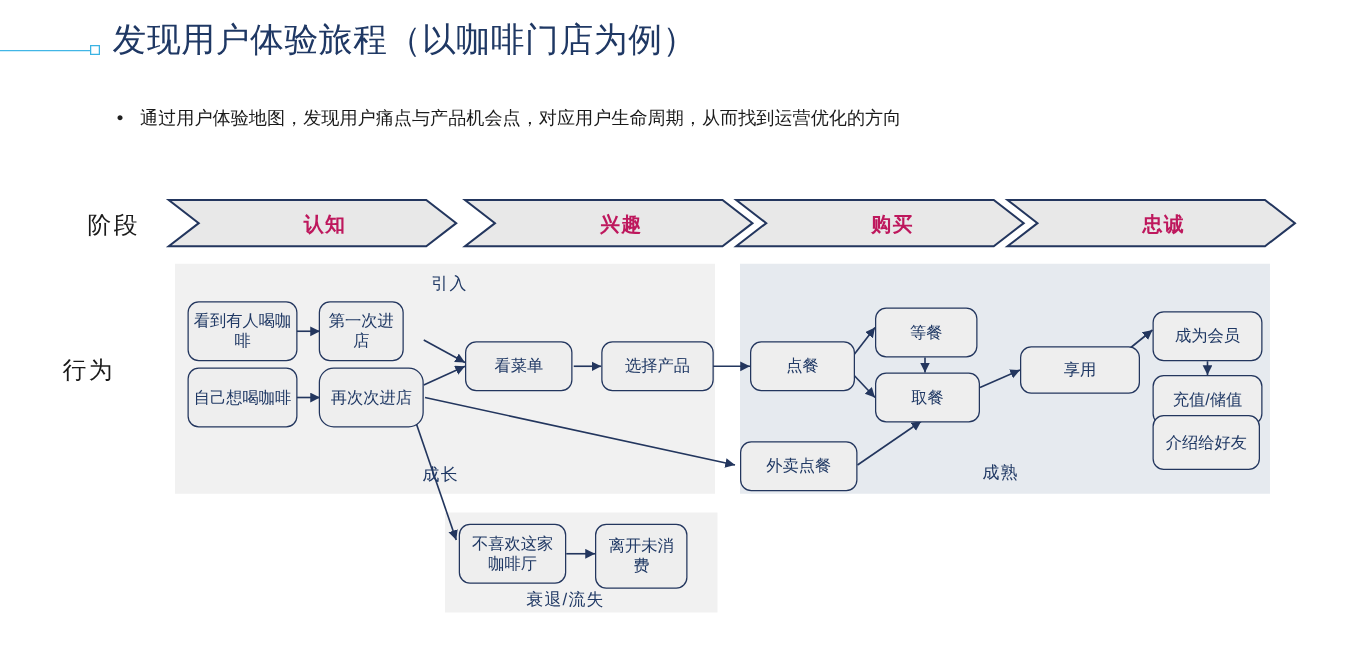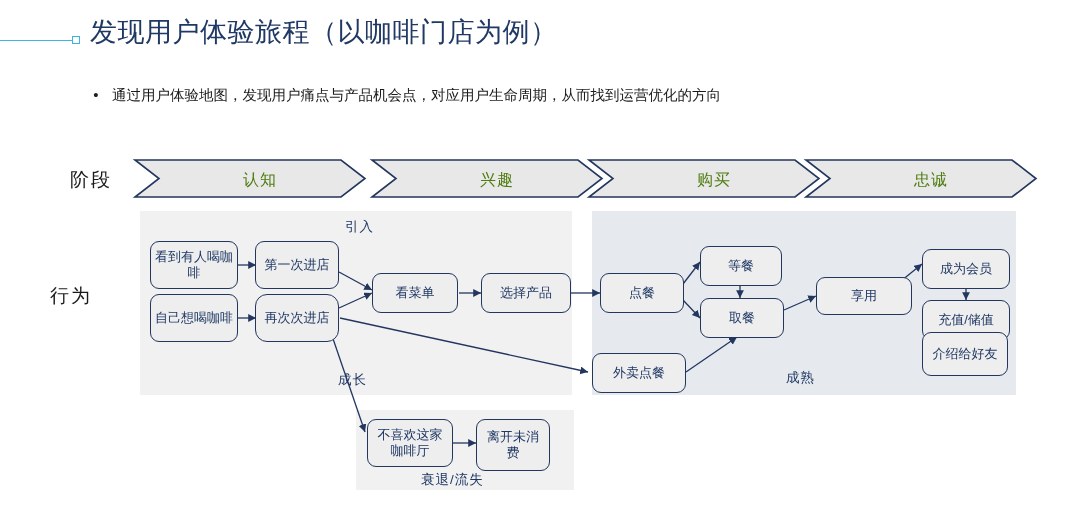--- a/index.html
+++ b/index.html
@@ -42,22 +42,22 @@
   
   .row-label{
     position:absolute;font-size:19px;color:#1a1a1a;letter-spacing:2px;
   }
   .row-label.stage{left:50px;top:167px;margin-left:20px;}
   .row-label.behavior{left:50px;top:283px;}
 
   
   .chevron-band{position:absolute;left:0;top:0;width:1080px;height:518px;pointer-events:none;}
   .chev-label{
-    position:absolute;font-size:16px;color:#4d7c0f;
-    text-align:center;letter-spacing:1px;
+    position:absolute;font-size:16px;color:#be185d;
+    text-align:center;letter-spacing:1px;font-weight:bold;
   }
 
   
   .panel{position:absolute;}
   .panel-awareness{left:140px;top:211px;width:432px;height:184px;background:#f1f1f1;}
   .panel-purchase{left:592px;top:211px;width:424px;height:184px;background:#e6eaef;}
   .panel-churn{left:356px;top:410px;width:218px;height:80px;background:#f1f1f1;}
 
   
   .nbox{
@@ -148,21 +148,21 @@
 
       <line x1="966" y1="289" x2="966" y2="300"></line>
       <line x1="966" y1="340" x2="966" y2="352"></line>
 
       <line x1="453" y1="443" x2="476" y2="443"></line>
     </g>
   </svg>
 
   <div class="nbox" style="left:150px;top:241px;width:88px;height:48px;">看到有人喝咖啡</div>
   <div class="nbox" style="left:150px;top:294px;width:88px;height:48px;">自己想喝咖啡</div>
-  <div class="nbox" style="left:255px;top:241px;width:84px;height:48px;">第一次进店</div>
+  <div class="nbox" style="left:255px;top:241px;width:68px;height:48px;">第一次进店</div>
   <div class="nbox" style="left:255px;top:294px;width:84px;height:48px;border-radius:12px;">再次次进店</div>
 
   <div class="nbox" style="left:372px;top:273px;width:86px;height:40px;">看菜单</div>
   <div class="nbox" style="left:481px;top:273px;width:90px;height:40px;">选择产品</div>
 
   <div class="nbox" style="left:600px;top:273px;width:84px;height:40px;">点餐</div>
   <div class="nbox" style="left:700px;top:246px;width:82px;height:40px;">等餐</div>
   <div class="nbox" style="left:700px;top:298px;width:84px;height:40px;">取餐</div>
   <div class="nbox" style="left:592px;top:353px;width:94px;height:40px;">外卖点餐</div>
 

